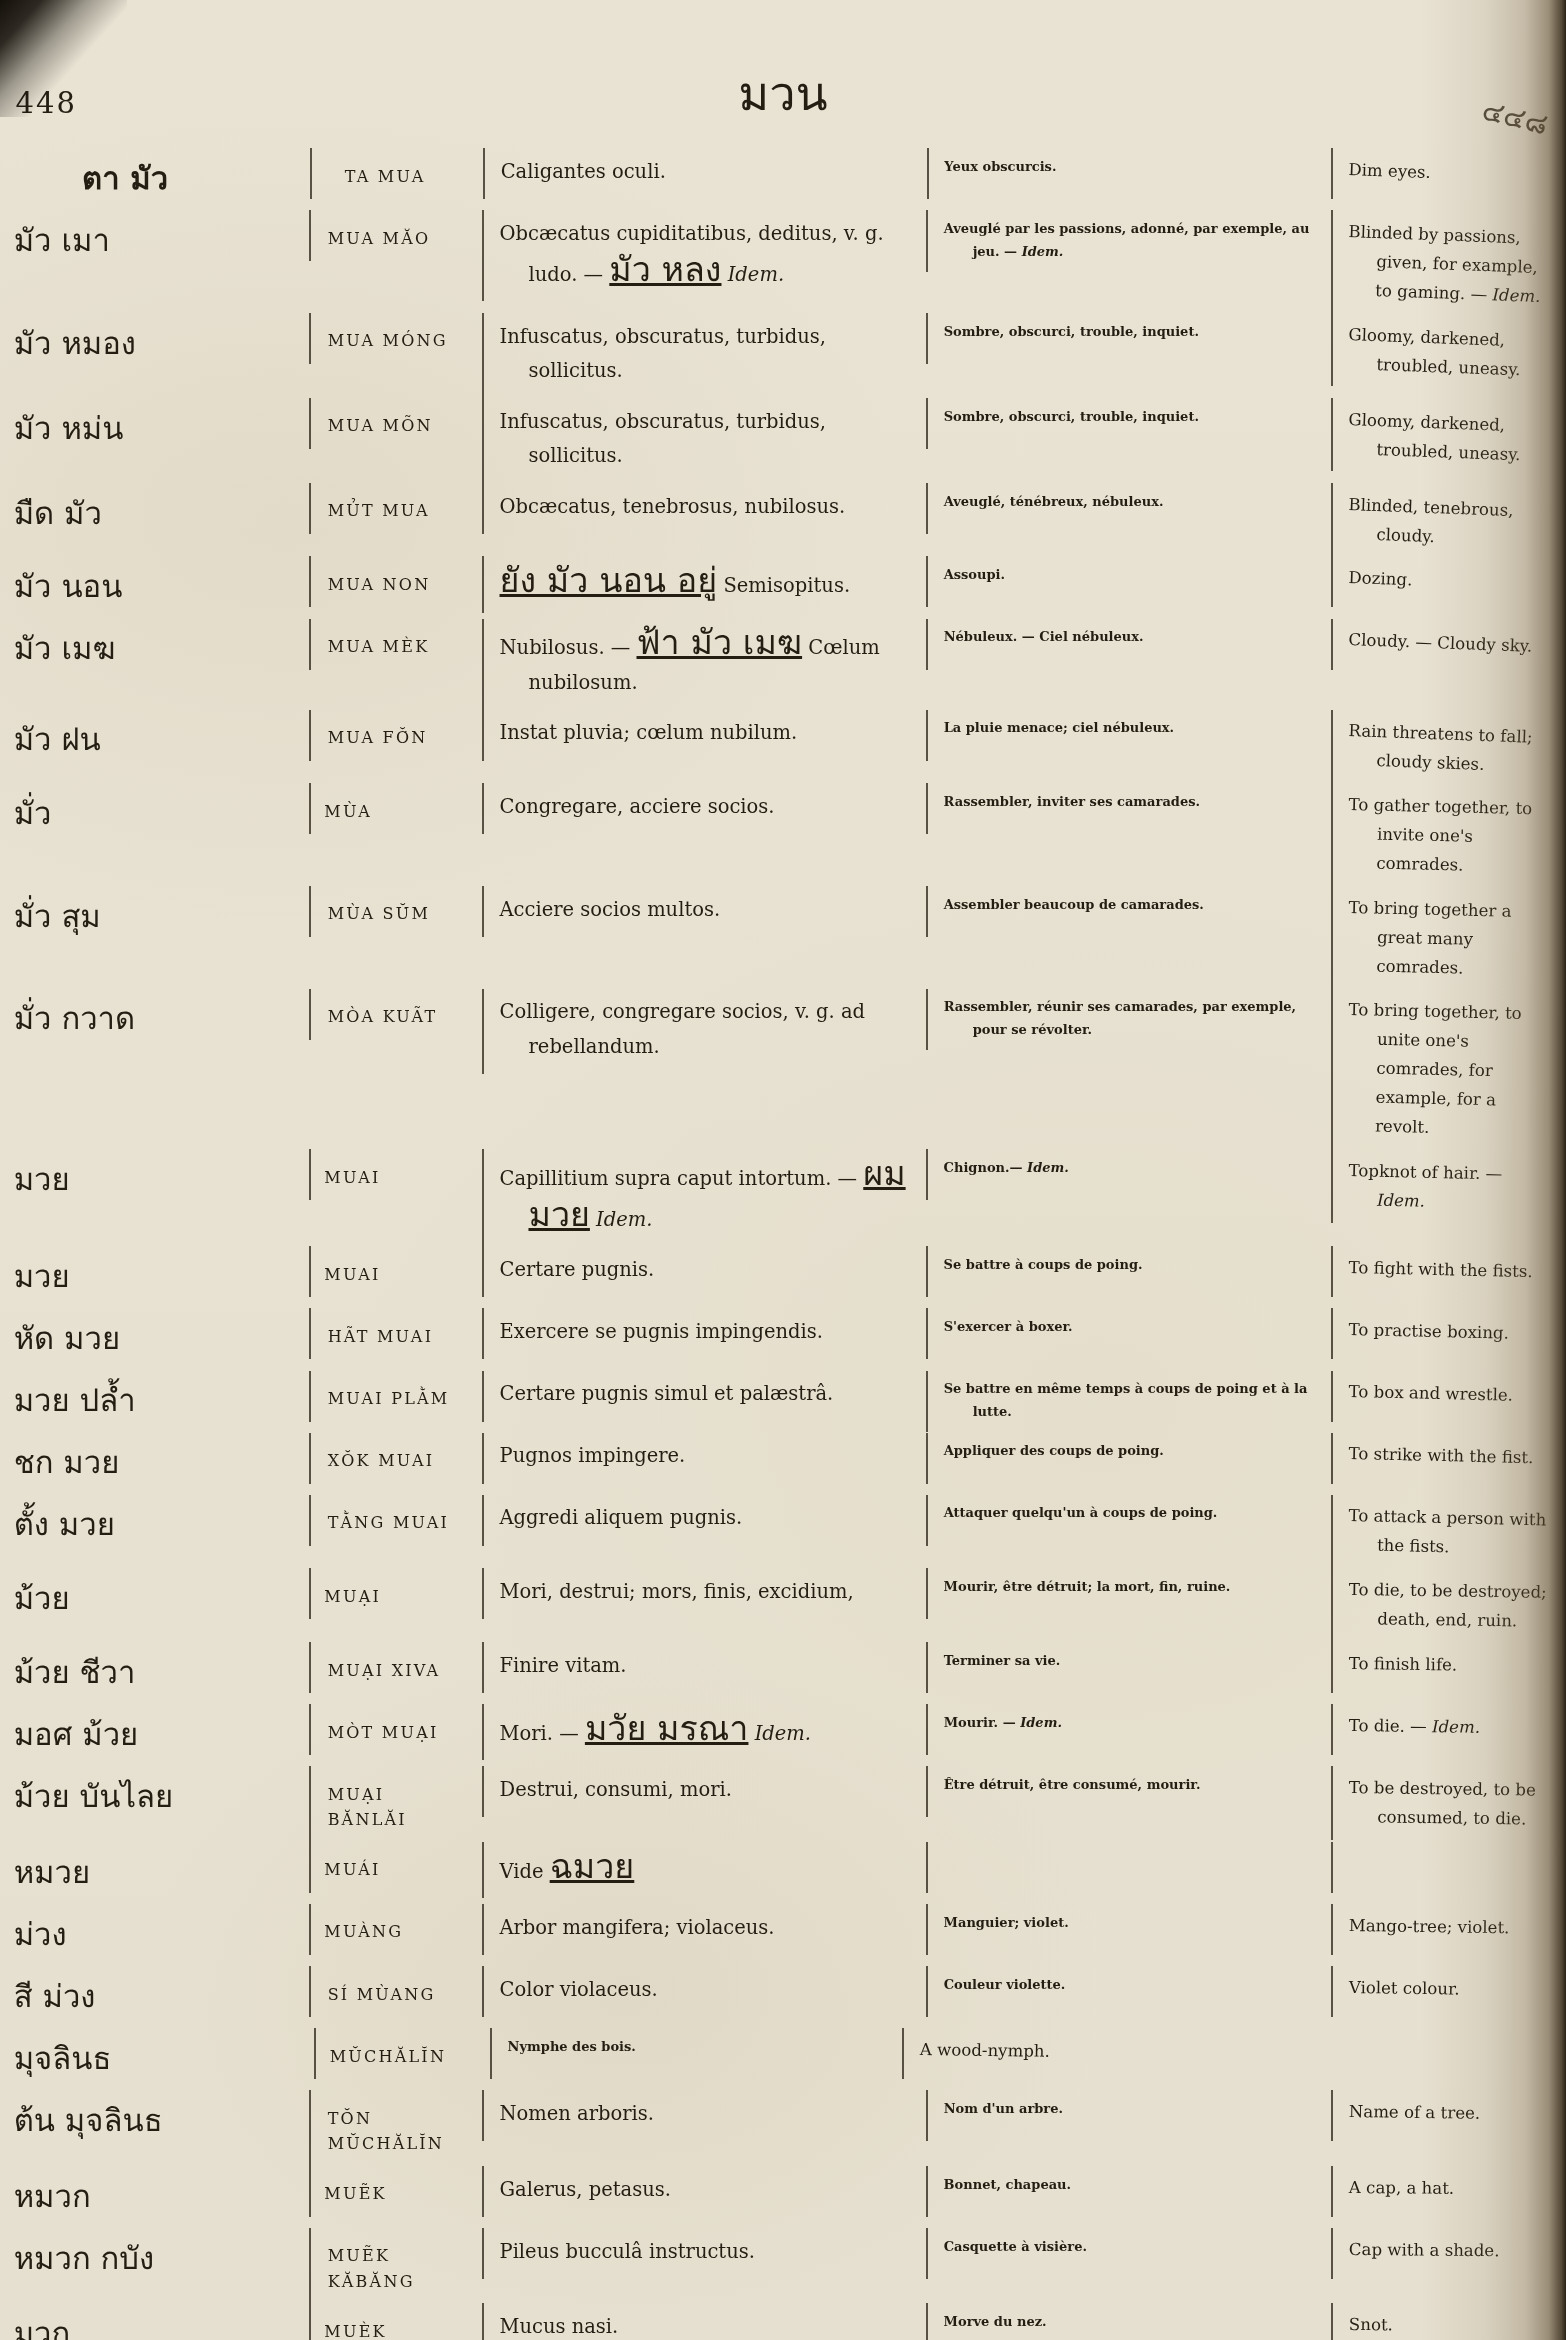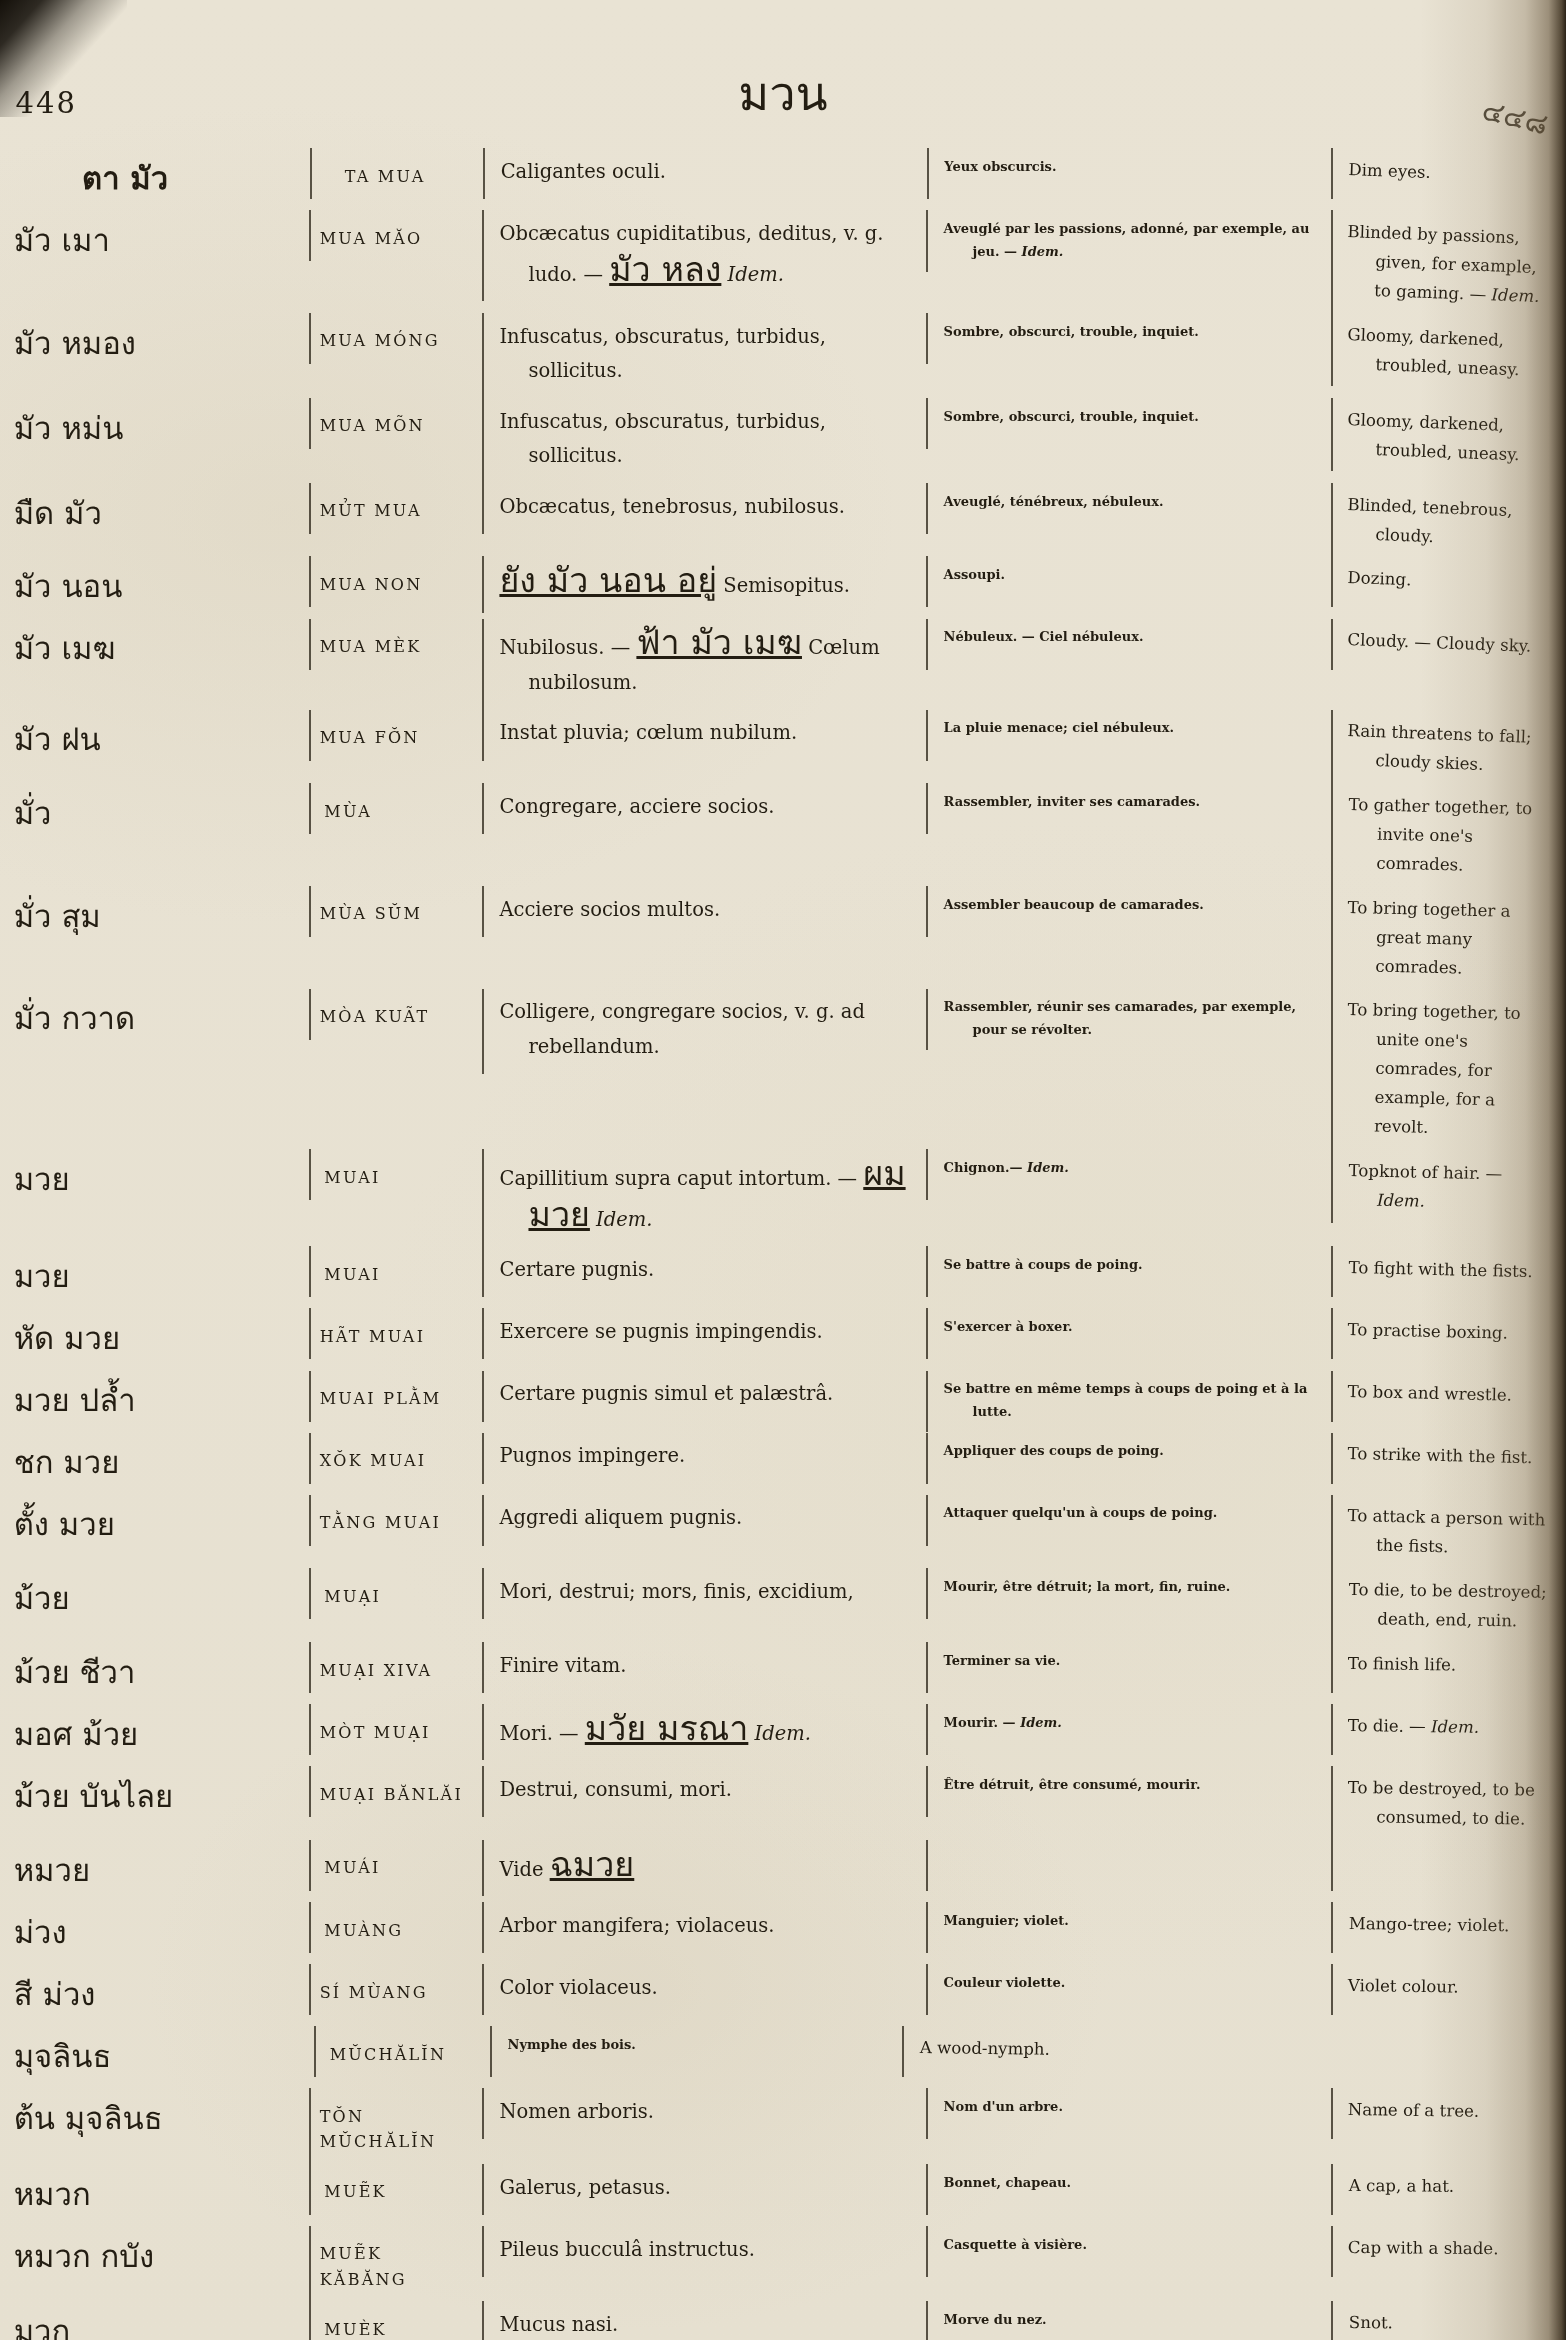--- a/index.html
+++ b/index.html
@@ -43,21 +43,21 @@
   .c-lat {width:452px; font-size:19.5px; line-height:1.78;}
   .c-fr  {width:412px; font-size:13px; line-height:1.78;font-weight:bold;}
   .c-en  {width:239px; font-size:16.6px; line-height:1.75; overflow:visible; white-space:normal;}
   .c-rom,.c-lat,.c-fr,.c-en{border-left:2px solid rgba(48,41,28,.78);}
   
   .c-lat,.c-fr,.c-en{padding-left:15.6px;}
   .c-lat .inner,.c-fr .inner,.c-en .inner{display:block; padding-left:29px; text-indent:-29px;}
   
   .ind1 .c-thai{}
   .ind2 .c-thai{padding-left:82px;font-weight:bold;}
-  .ind1 .c-rom{padding-left:9px;}
+  .ind1 .c-rom{padding-left:17px;}
   .ind2 .c-rom{padding-left:33px;}
   .seg-th{font-size:28px; line-height:1.05;}
   .c-lat .seg-th{font-size:34px;text-decoration:underline;}
   .seg-it{font-style:italic;}
   
   .row:nth-child(-n+8) .c-en .inner{transform:rotate(2.1deg); transform-origin:left top;}
   .row:nth-child(n+9):nth-child(-n+17) .c-en .inner{transform:rotate(1.3deg); transform-origin:left top;}
   .row:nth-child(n+18):nth-child(-n+26) .c-en .inner{transform:rotate(.8deg); transform-origin:left top;}
   .row:nth-child(n+27) .c-en .inner{transform:rotate(.45deg); transform-origin:left top;}
 </style>

